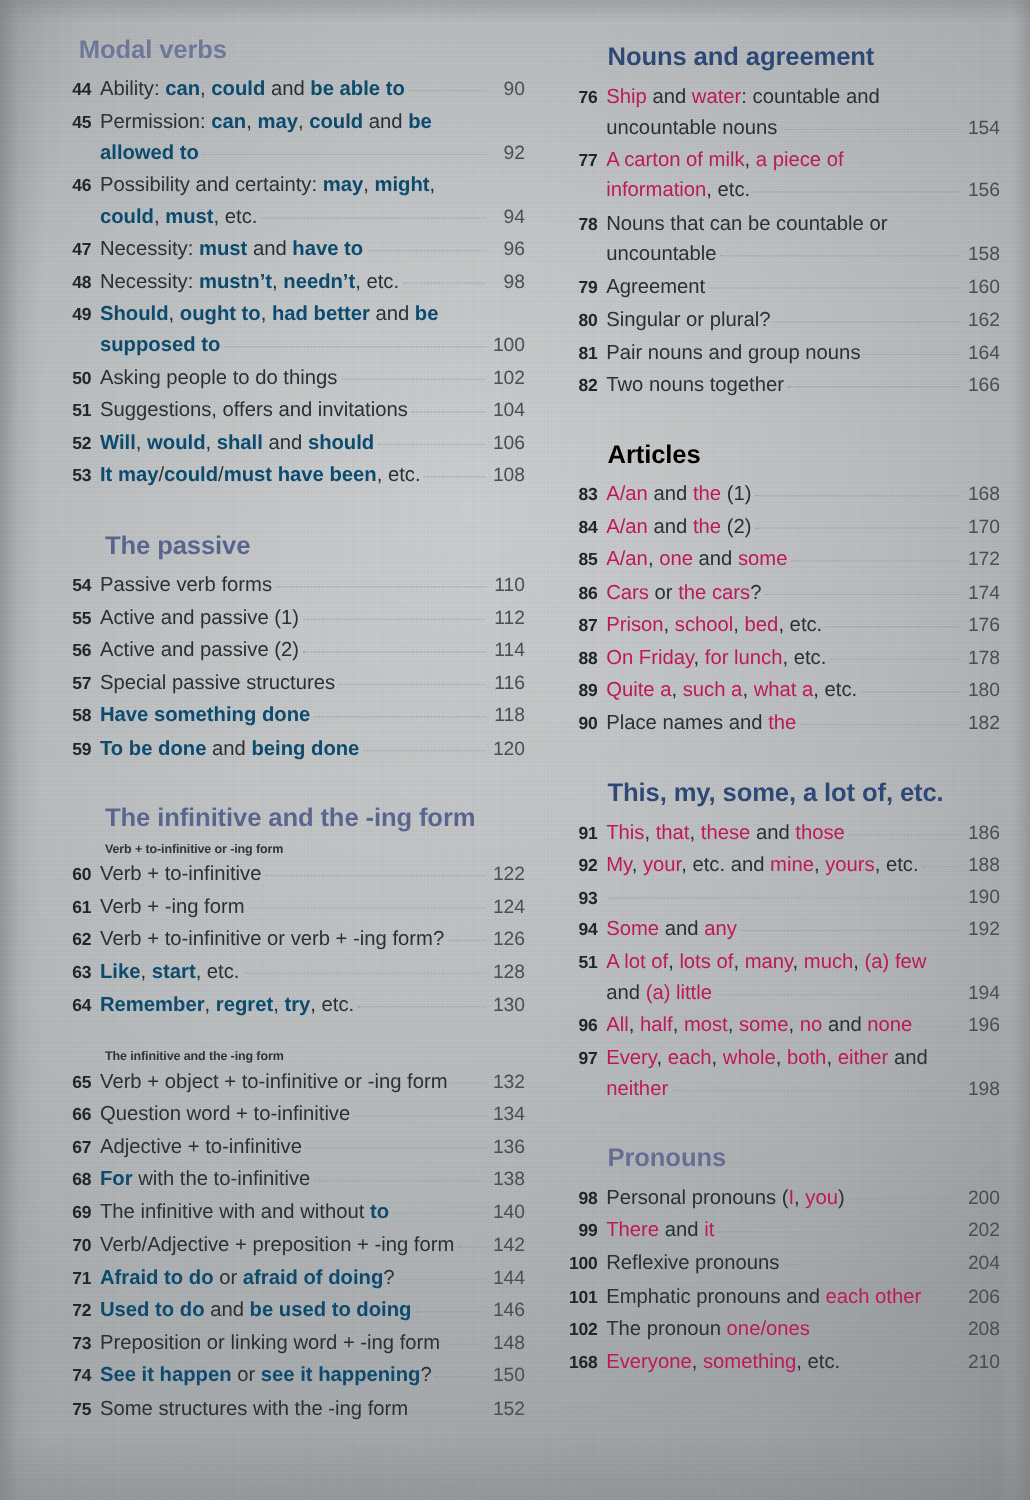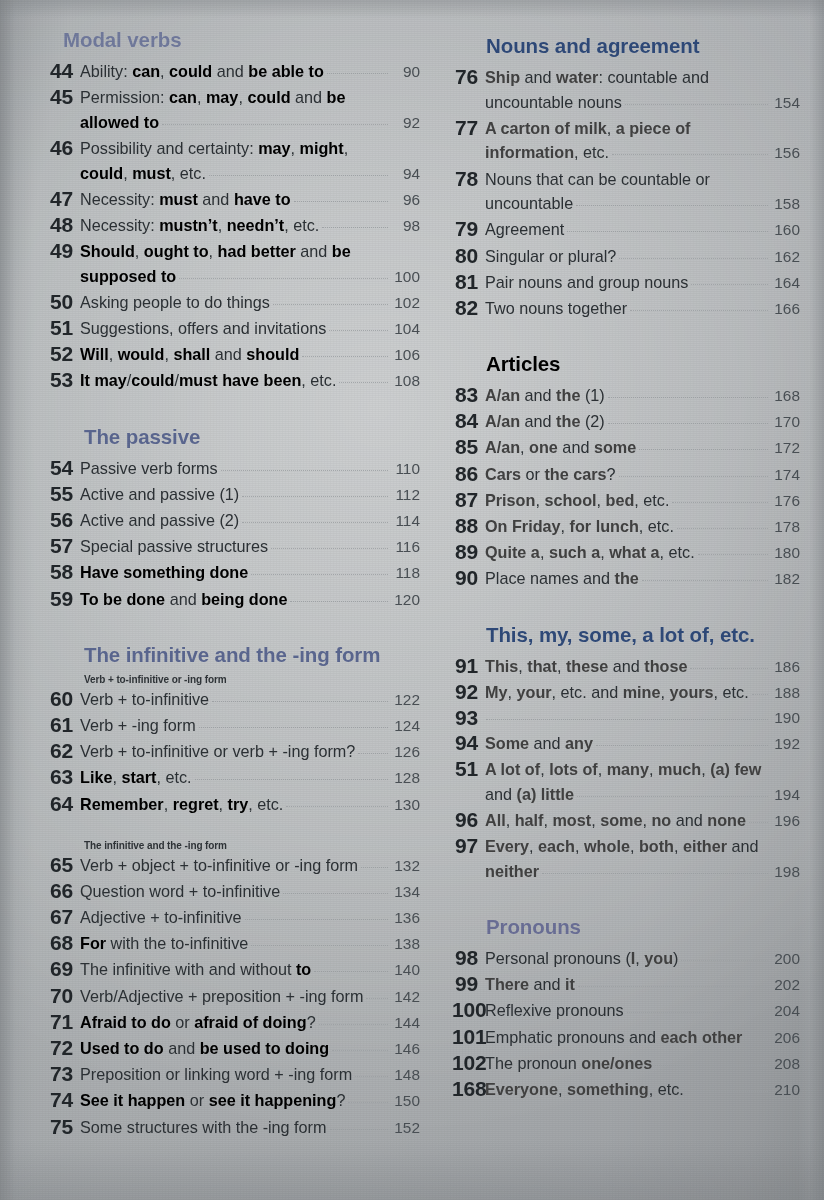--- a/index.html
+++ b/index.html
@@ -80,21 +80,21 @@
     font-size:16.2px;
     line-height:24.6px;
     color:#2b3034;
     margin-bottom:0.6px;
   }
   .num{
     flex:0 0 auto;
     font-weight:bold;
     text-align:right;
     color:#22272b;
-    font-size:21px;
+    font-size:14px;
     letter-spacing:-0.2px;
   }
   #col-left .num{width:23px;margin-right:7px;}
   #col-right .num{width:26px;margin-right:7px;}
   .body{
     flex:1 1 auto;
     position:relative;
     min-width:0;
   }
   .line{
@@ -121,22 +121,22 @@
   .pg{
     flex:0 0 auto;
     color:#4a5055;
     font-size:15.4px;
     letter-spacing:0px;
     text-align:right;
   }
   #col-left .pg{width:30px;}
   #col-right .pg{width:30px;}
 
-  .b{font-weight:bold;color:#000000;}
-  .bd{font-weight:bold;color:#404040;text-align:right;}
+  .b{font-weight:bold;color:#0c4a6e;}
+  .bd{font-weight:normal;color:#be185d;text-align:right;}
   .n{color:#2b3034;font-weight:normal;}
 
   .gap-lg{height:30px;}
   .gap-md{height:22px;}
 </style>
 </head>
 <body>
 
 <div id="page"></div>
 <div id="gutter"></div>

